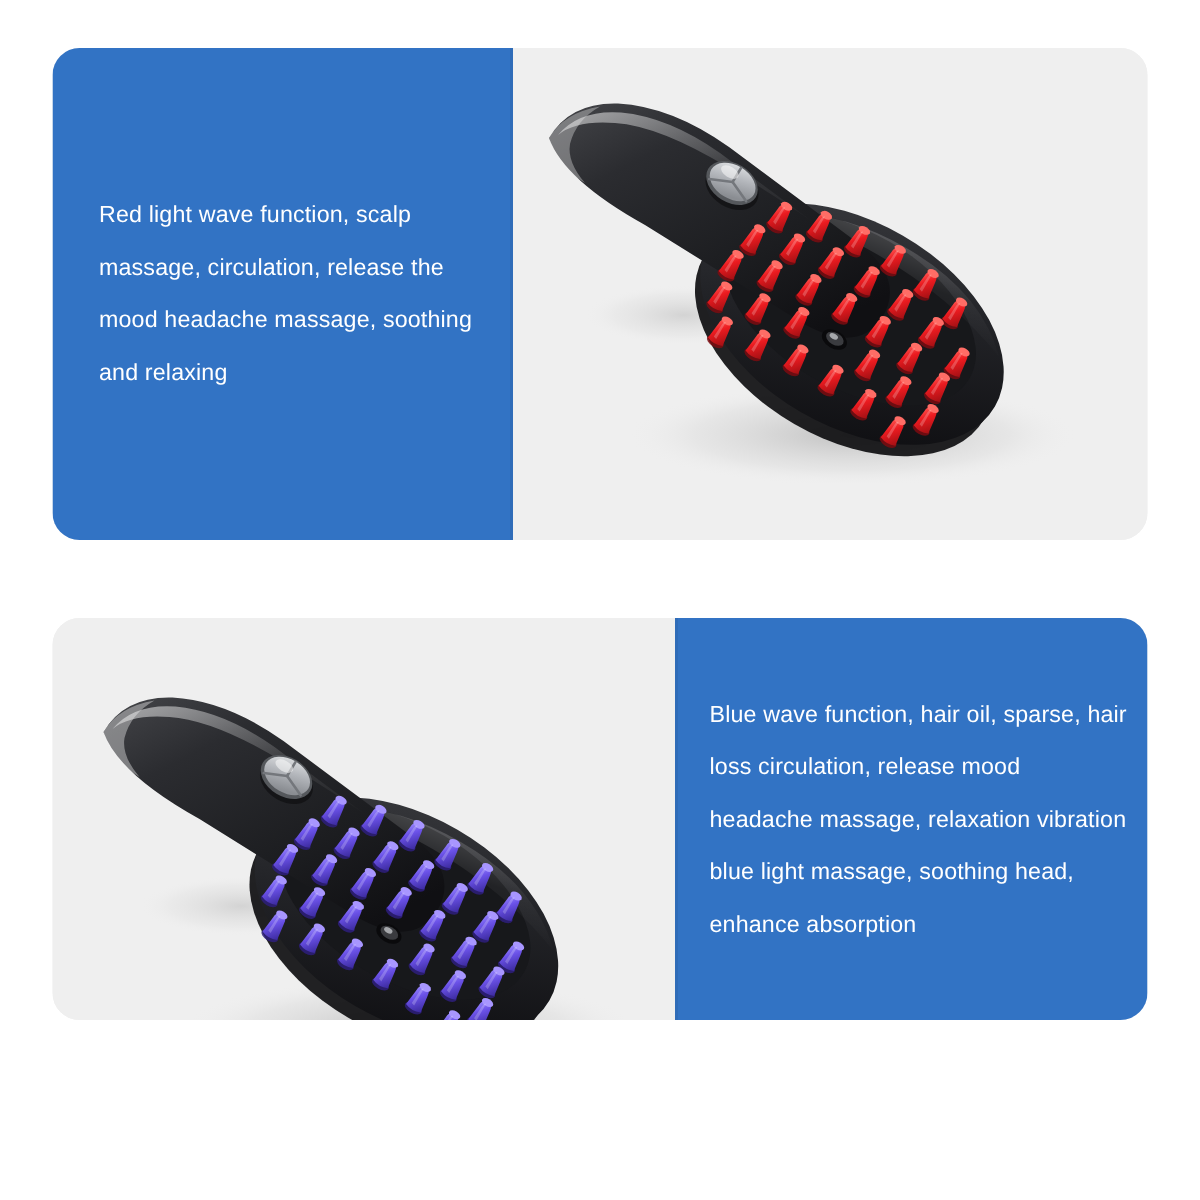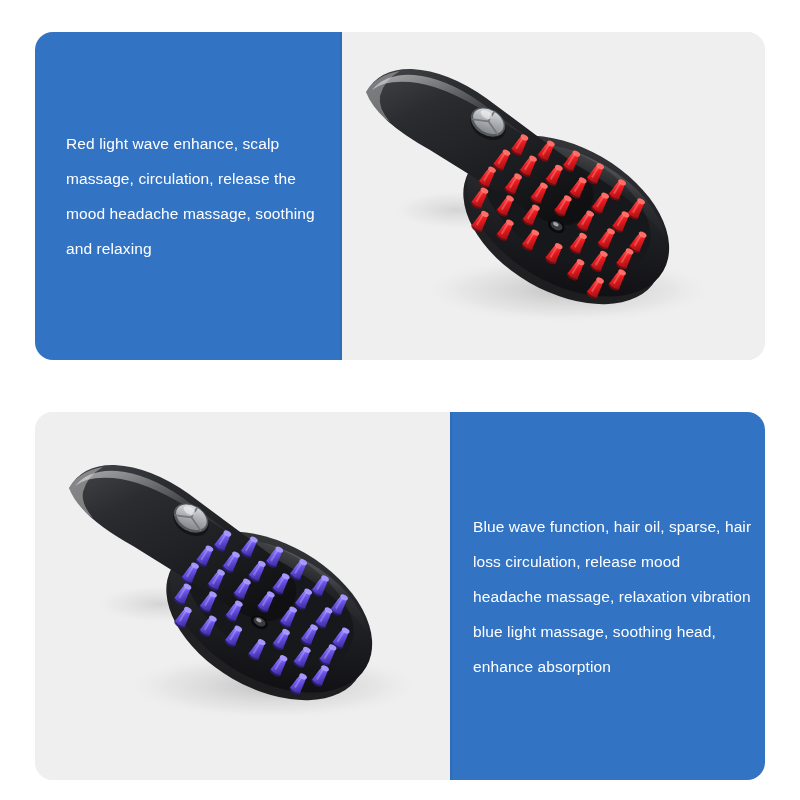--- a/index.html
+++ b/index.html
@@ -15,21 +15,21 @@
 
   
   .panel {
     position:absolute;
     border-radius:18px;
     overflow:hidden;
     display:flex;
     background:#efefef;
   }
   .panel-top    { left:35px; top:32px;  width:730px; height:328px; }
-  .panel-bottom { left:35px; top:412px; width:730px; height:368px; }
+  .panel-bottom { left:35px; top:412px; width:730px; height:268px; }
 
   .text-block {
     background:#3273c4;
     display:flex;
     align-items:center;
     flex:0 0 auto;
     height:100%;
     position:relative;
   }
   .text-block.left  { width:307px; }
@@ -70,21 +70,21 @@
   .prod-bottom { left:-14px; top:16px; }
 </style>
 </head>
 <body>
 
 <div class="stage">
 
   <div class="panel panel-top">
 
     <div class="text-block left">
-      <p class="feature-text">Red light wave enhance, scalp massage, circulation, release the mood headache massage, soothing and relaxing</p>
+      <p class="feature-text">Red light wave function, scalp massage, circulation, release the mood headache massage, soothing and relaxing</p>
     </div>
 
     <div class="photo">
       <div class="product prod-top">
         <svg width="430" height="330" viewBox="0 0 430 330" xmlns="http://www.w3.org/2000/svg">
           <defs>
             <linearGradient id="bodyR" x1="0" y1="0" x2="0.75" y2="1">
               <stop offset="0%" stop-color="#45464a"></stop>
               <stop offset="28%" stop-color="#2b2c30"></stop>
               <stop offset="70%" stop-color="#1c1d20"></stop>

